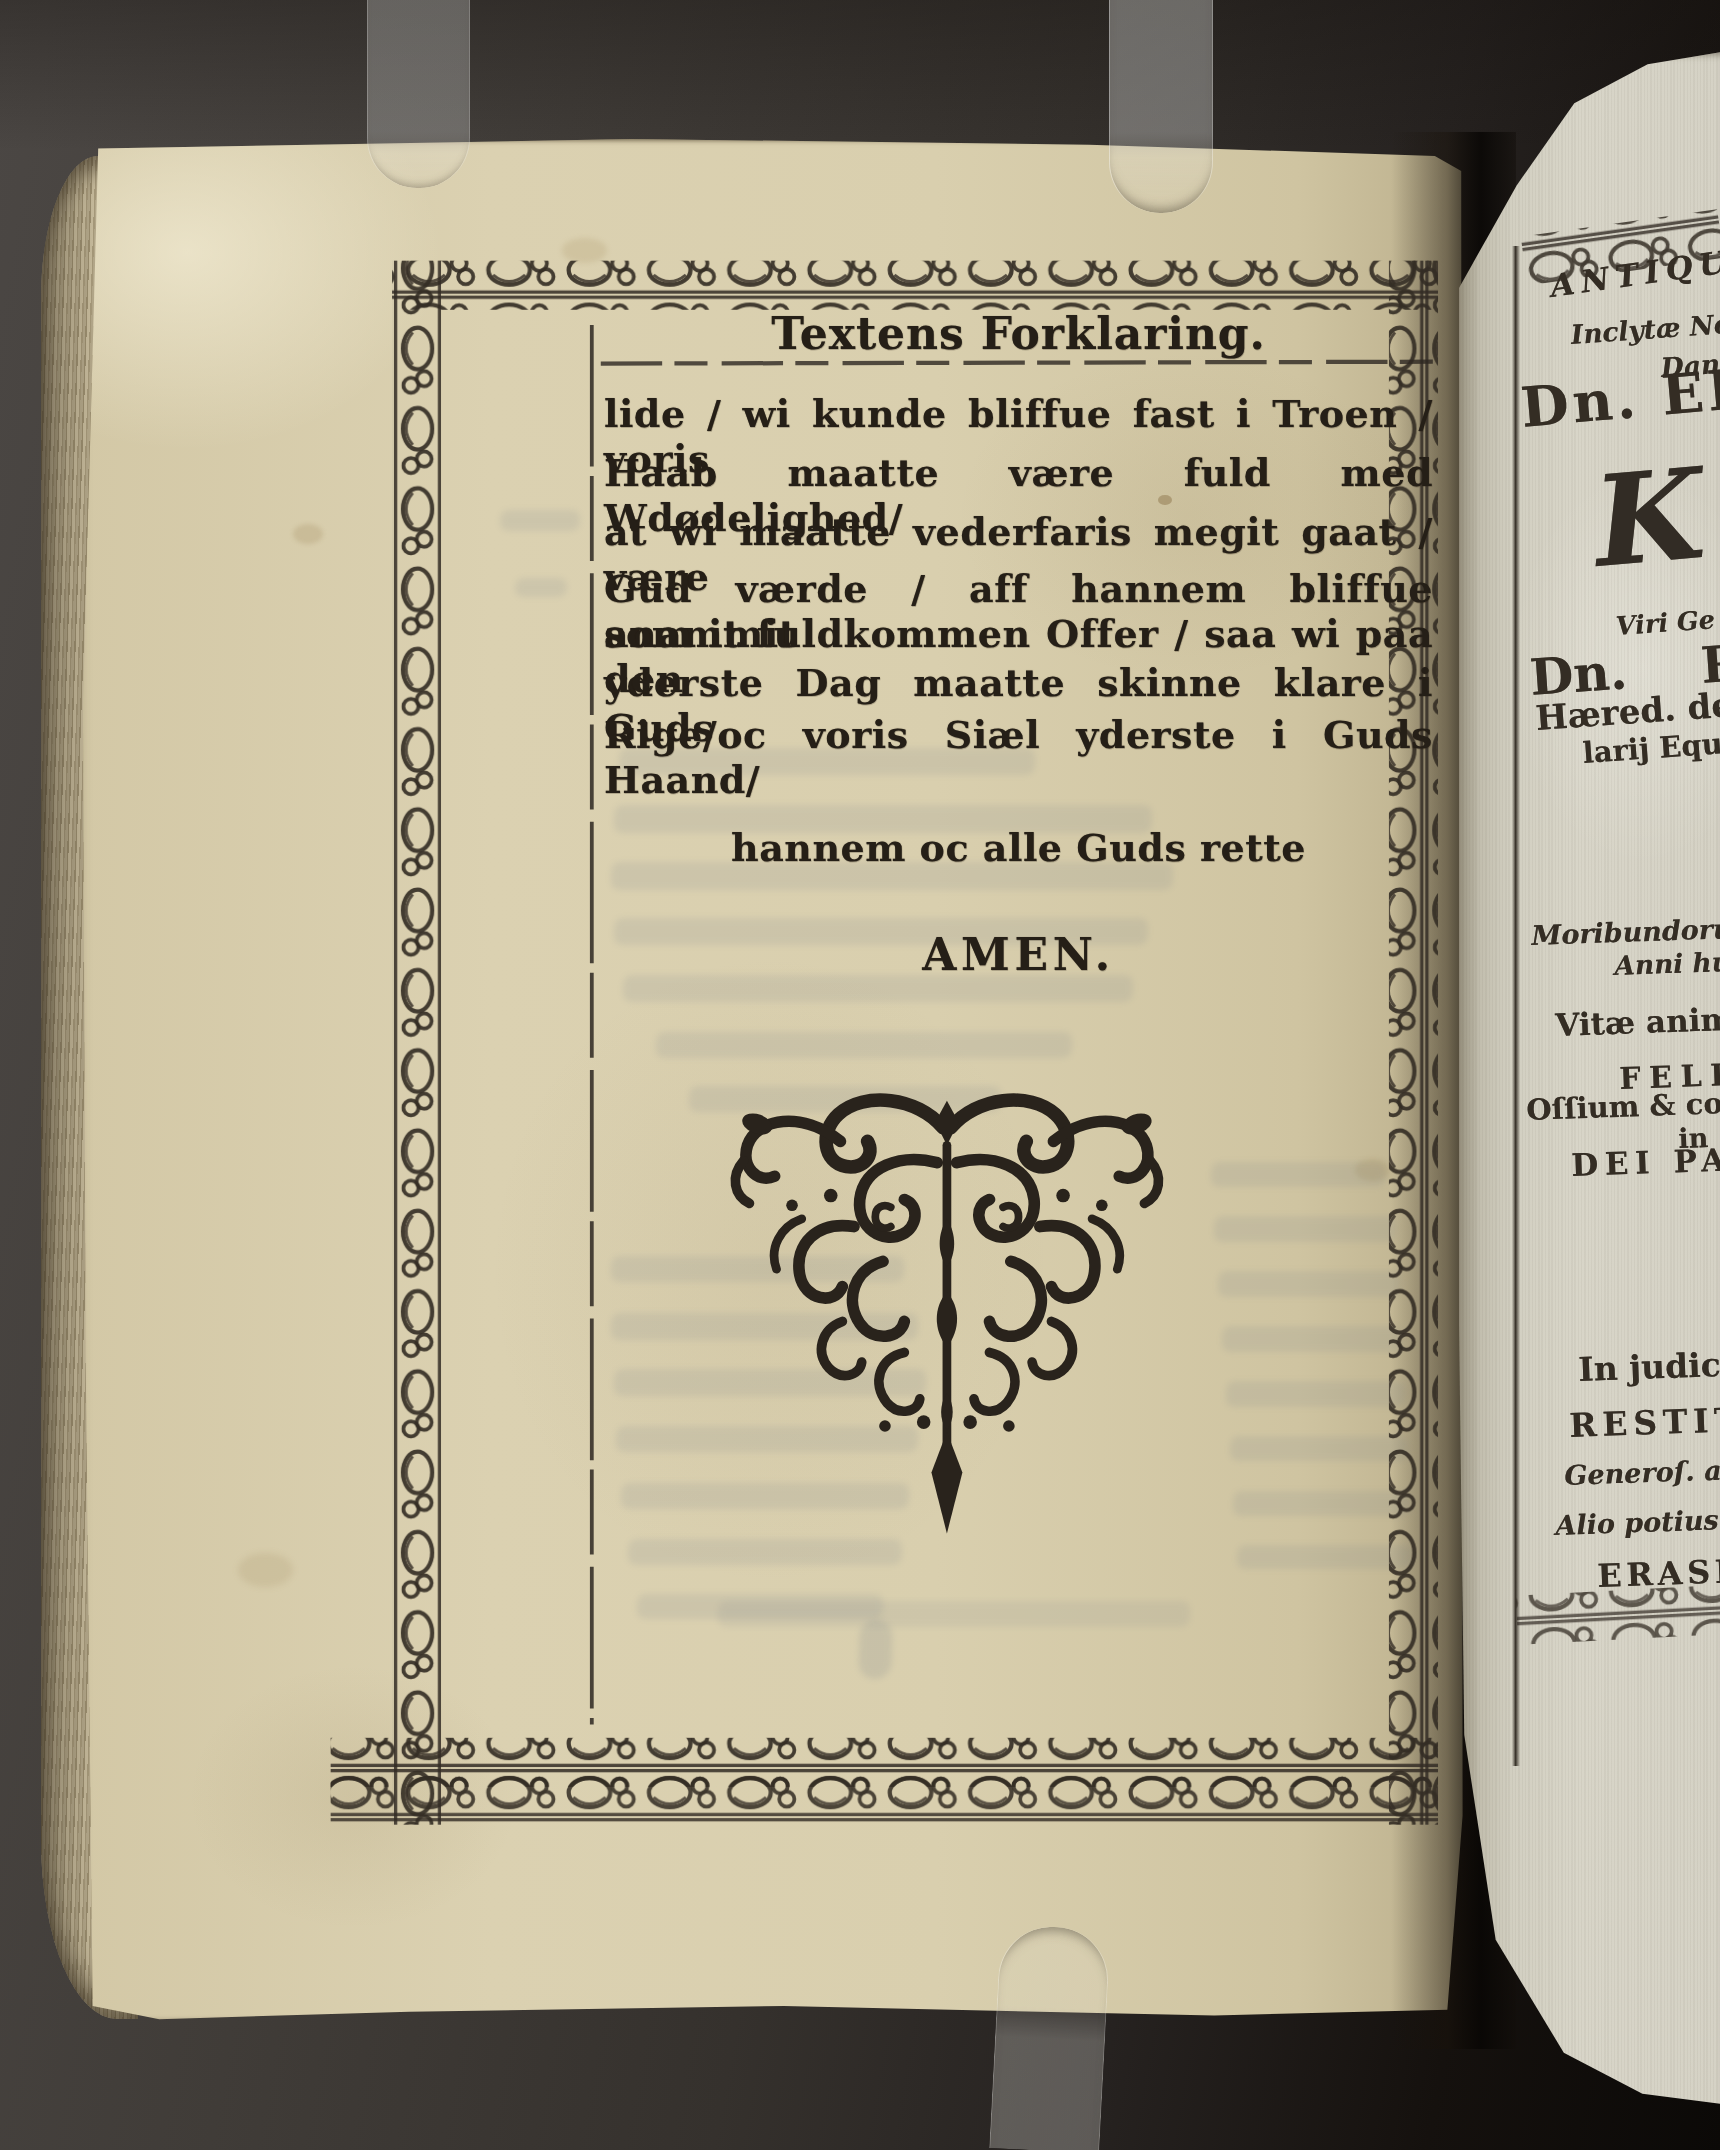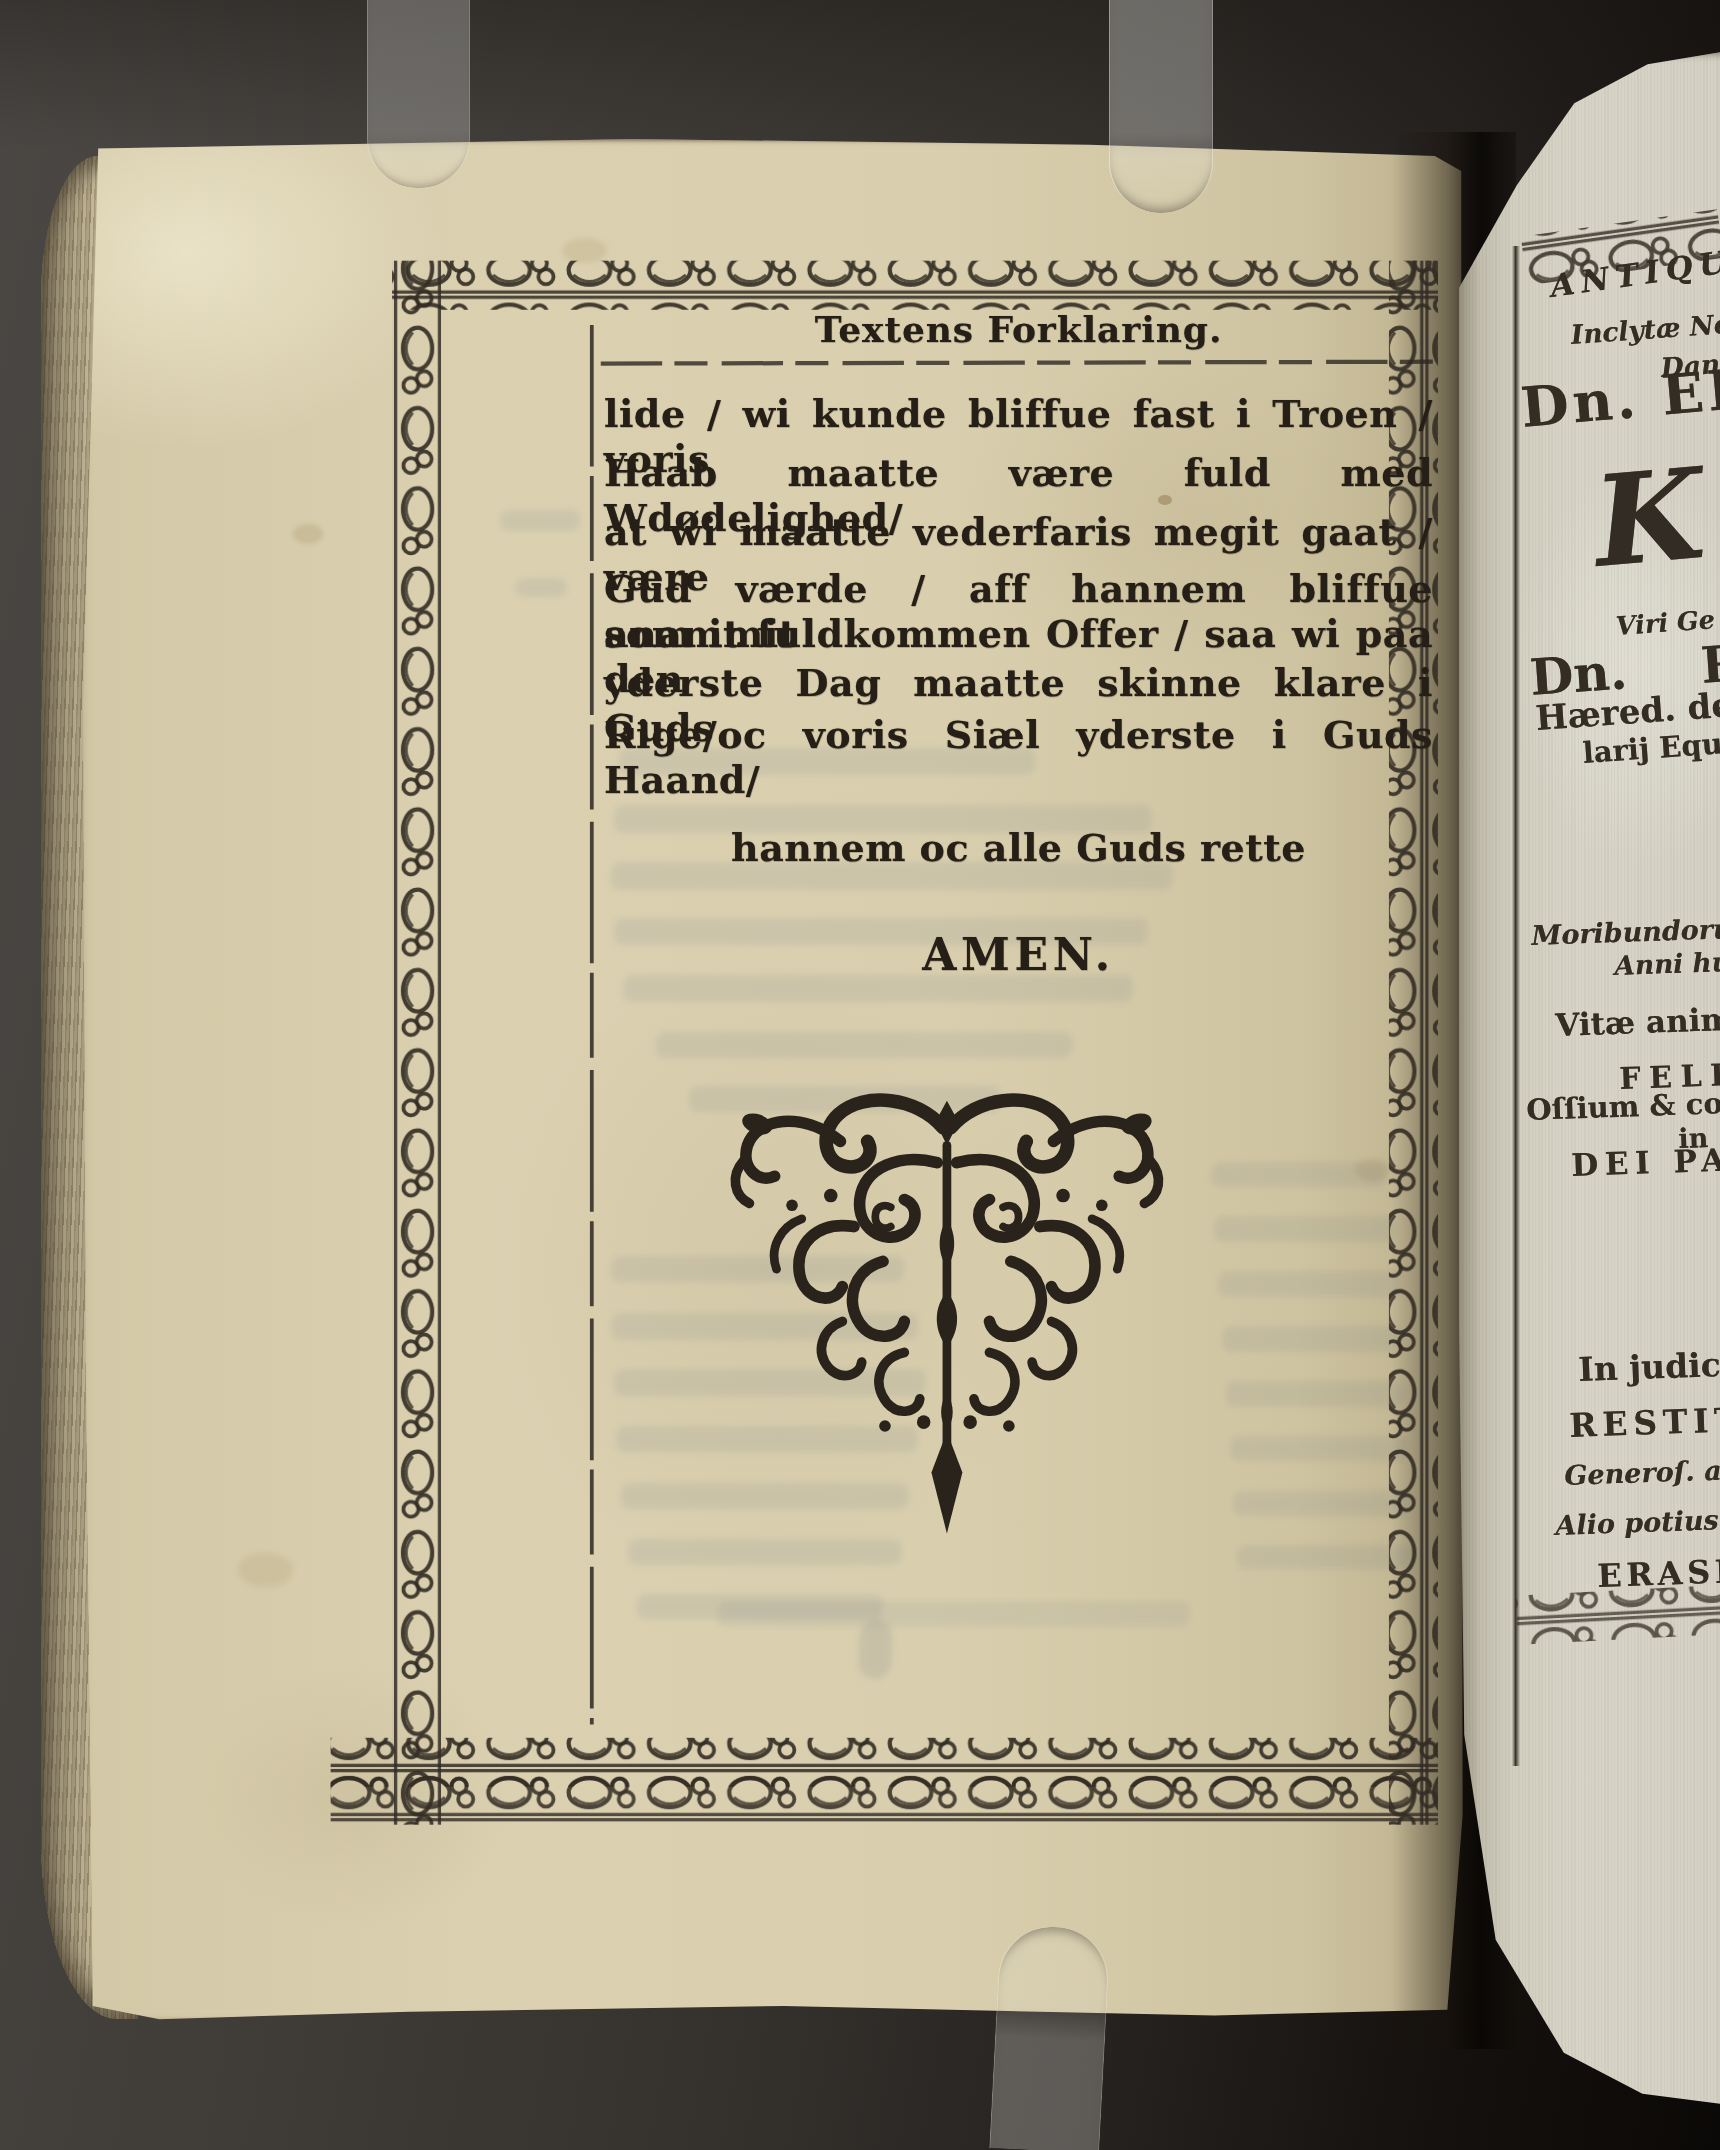--- a/index.html
+++ b/index.html
@@ -54,21 +54,21 @@
   
   .deco{position:absolute;left:0;top:0;pointer-events:none;}
 
   
   .bl{position:absolute;font-family:"DejaVu Serif","Liberation Serif",serif;font-weight:700;
       color:#251f17;text-shadow:0 0 0.9px rgba(45,36,24,.5),0.5px 0.5px 0 rgba(45,36,24,.2);
       white-space:nowrap;}
   .block{left:604px;width:829px;font-size:38px;letter-spacing:0.5px;white-space:normal;}
   .just{text-align:justify;text-align-last:justify;}
   .cent{text-align:center;}
-  .header{left:604px;width:829px;font-size:36px;text-align:center;letter-spacing:0.9px;}
+  .header{left:604px;width:829px;font-size:44px;text-align:center;letter-spacing:0.9px;}
   .amen{font-size:44px;letter-spacing:4.7px;}
 
   
   .rp{position:absolute;color:#342d24;white-space:nowrap;transform-origin:left bottom;
       font-family:"DejaVu Serif","Liberation Serif",serif;
       text-shadow:0 0 0.5px rgba(52,45,36,.6);}
   .rp-it{font-style:italic;font-weight:600;}
   .rp-caps{font-weight:600;}
   .r8{transform:rotate(-8deg);}
   .r5{transform:rotate(-5deg);}

